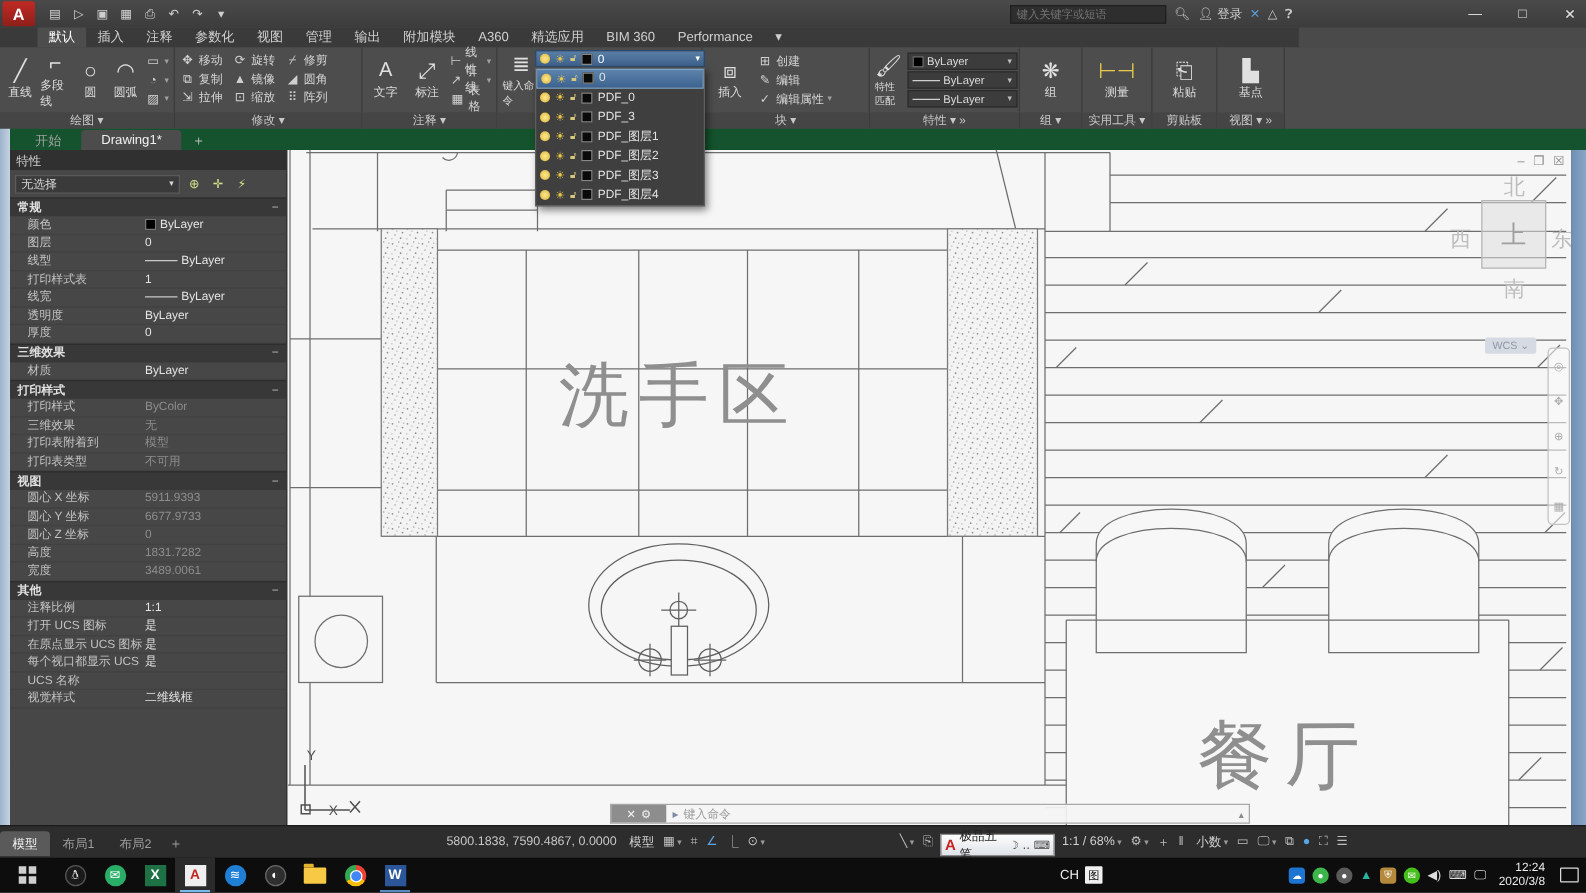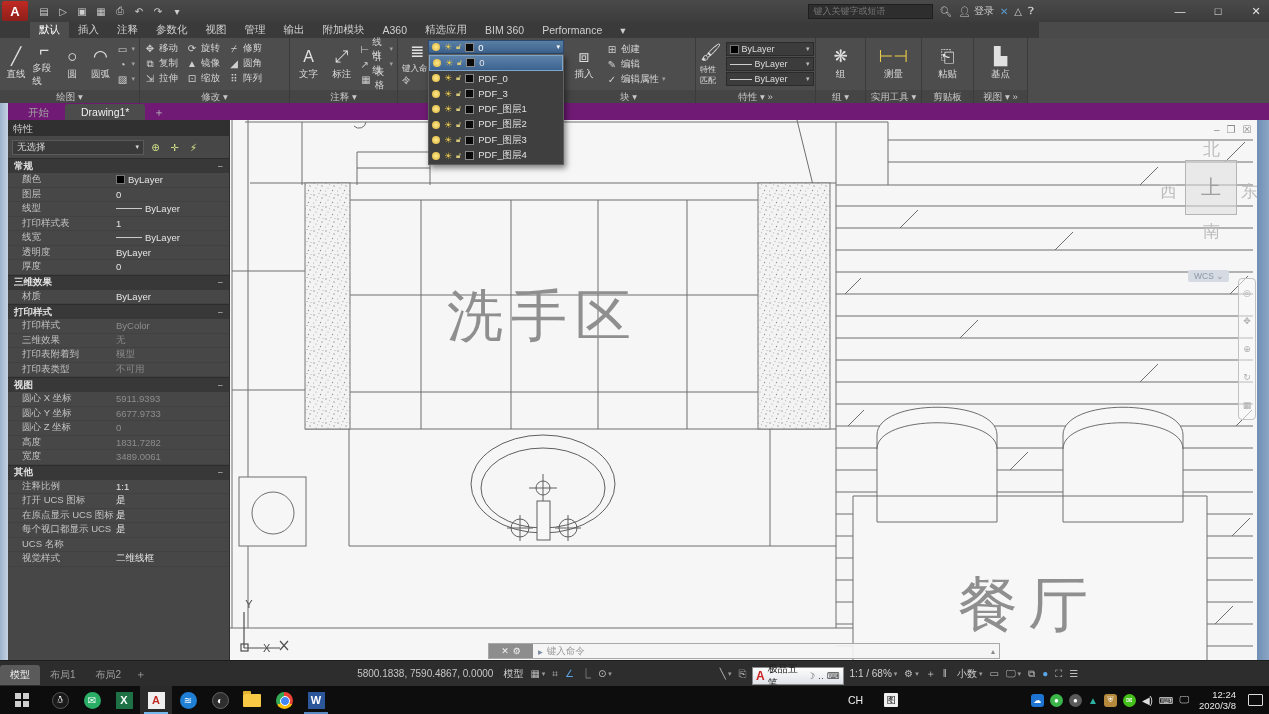--- a/index.html
+++ b/index.html
@@ -39,21 +39,21 @@
   .sitem { display:flex; align-items:center; gap:3px; font-size:9.5px; color:#d5d5d5; height:14px; }
   .sitem .ic { font-size:10px; width:12px; text-align:center; color:#cfcfcf; }
   .mgrid { display:grid; grid-template-columns:auto auto auto; grid-auto-rows:15px; column-gap:8px; }
   .combo { width:88px; height:14px; background:#3c3c3c; border:1px solid #2b2b2b; display:flex; align-items:center;
     font-size:9px; color:#dcdcdc; padding:0 3px; gap:3px; }
   .combo .caret { margin-left:auto; font-size:7px; color:#bbb; }
   .swatch { width:9px; height:9px; background:#000; border:1px solid #777; display:inline-block; }
   .dashline { width:22px; height:1px; background:#cfcfcf; display:inline-block; }
 
   
-  .filetabs { position:absolute; left:0; top:103px; width:1269px; height:17px; background:#701a75; display:flex; align-items:flex-end; padding-left:12px; }
+  .filetabs { position:absolute; left:0; top:103px; width:1269px; height:17px; background:#14532d; display:flex; align-items:flex-end; padding-left:12px; }
   .ftab { font-size:10.5px; color:#9f9f9f; padding:2px 16px; height:16px; border-radius:3px 3px 0 0; }
   .ftab.active { background:#4c4c4c; color:#efefef; }
   .ftab-plus { color:#bbb; font-size:11px; margin-left:8px; }
 
   
   .palette { position:absolute; left:8px; top:120px; width:222px; height:540px; background:#474747; border-right:1px solid #2e2e2e; }
   .pal-strip { position:absolute; left:0; top:103px; width:8px; height:557px; background:linear-gradient(90deg,#9db3cc,#c6d2e2); }
   .pal-title { height:16px; background:#303030; color:#cfcfcf; font-size:10px; padding:2px 5px; }
   .pal-combo-row { height:22px; display:flex; align-items:center; padding:2px 4px; gap:4px; }
   .pal-combo { flex:0 0 132px; height:15px; background:#3a3a3a; border:1px solid #5a5a5a; color:#d8d8d8; font-size:9.5px;
@@ -117,21 +117,21 @@
   .sq { width:17px; height:17px; display:flex; align-items:center; justify-content:center; font-size:11px; font-weight:bold; color:#fff; }
   .folder { width:18px; height:13px; background:#f8c944; border-radius:1px; position:relative; }
   .folder:before { content:""; position:absolute; left:0; top:-3px; width:8px; height:3px; background:#e3b22e; border-radius:1px 1px 0 0; }
   .chrome { width:17px; height:17px; border-radius:50%; background:conic-gradient(#ea4335 0 33%,#fbbc05 33% 66%,#34a853 66% 100%); position:relative; }
   .chrome:before { content:""; position:absolute; left:4.5px; top:4.5px; width:8px; height:8px; border-radius:50%; background:#4285f4; border:1.5px solid #fff; }
   .tray { position:absolute; right:0; top:0; height:28px; display:flex; align-items:center; gap:6px; padding-right:6px; }
   .tray .tico { font-size:10px; color:#ddd; }
   .mini { width:13px; height:13px; border-radius:3px; display:flex; align-items:center; justify-content:center; font-size:8px; color:#fff; }
   .clock { text-align:right; font-size:9.5px; color:#eaeaea; line-height:11px; margin-left:4px; }
   .notif { width:15px; height:12px; border:1px solid #dcdcdc; border-radius:1px; margin-left:6px; }
-  .lang { position:absolute; left:848px; top:0; height:28px; display:flex; align-items:center; gap:21px; color:#f0f0f0; font-size:10.5px; }
+  .lang { position:absolute; left:848px; top:0; height:28px; display:flex; align-items:center; gap:5px; color:#f0f0f0; font-size:10.5px; }
   .lang .imebox { width:14px; height:14px; background:#f0f0f0; color:#111; font-size:9px; display:flex; align-items:center; justify-content:center; border-radius:1px; }
 
   
   .layerdrop { position:absolute; left:428px; top:40px; width:136px; z-index:50; font-size:9.5px; }
   .ld-head { height:14px; background:linear-gradient(#5a7fa6,#3d618c); border:1px solid #2c4a6e; display:flex; align-items:center; gap:4px; color:#fff; padding:0 3px; }
   .ld-head .caret { margin-left:auto; font-size:7px; }
   .ld-list { background:#3f3f3f; border:1px solid #5e5e5e; box-shadow:2px 3px 6px rgba(0,0,0,.5); }
   .ld-row { height:15.5px; display:flex; align-items:center; gap:4px; padding:0 3px; color:#e2e2e2; }
   .ld-row.sel { background:linear-gradient(#5d83ab,#3c6390); border:1px solid #7da4c9; }
   .bulb { width:8px; height:8px; border-radius:50%; background:radial-gradient(#ffe98a,#d9b13b); display:inline-block; }

